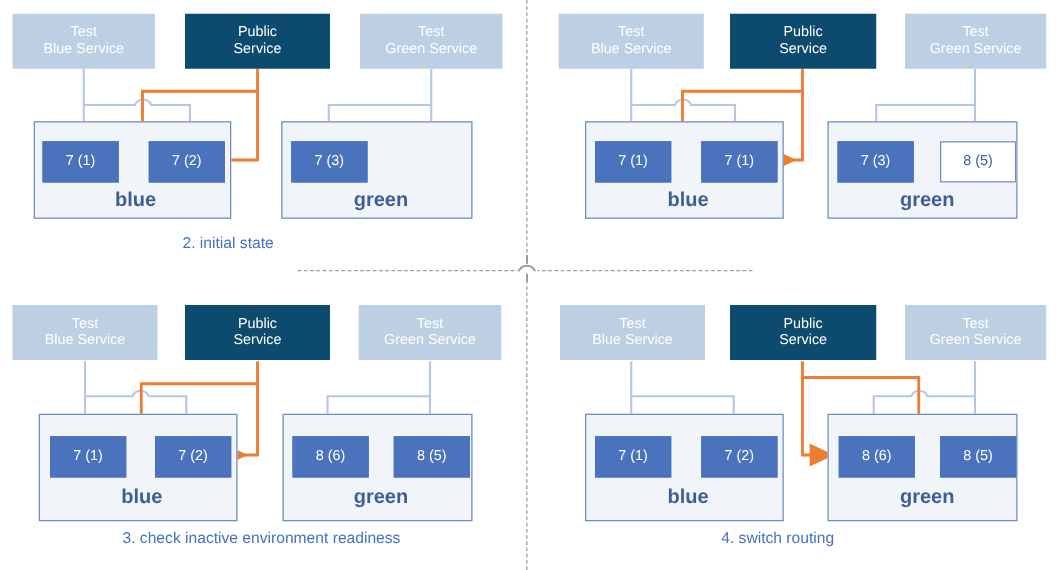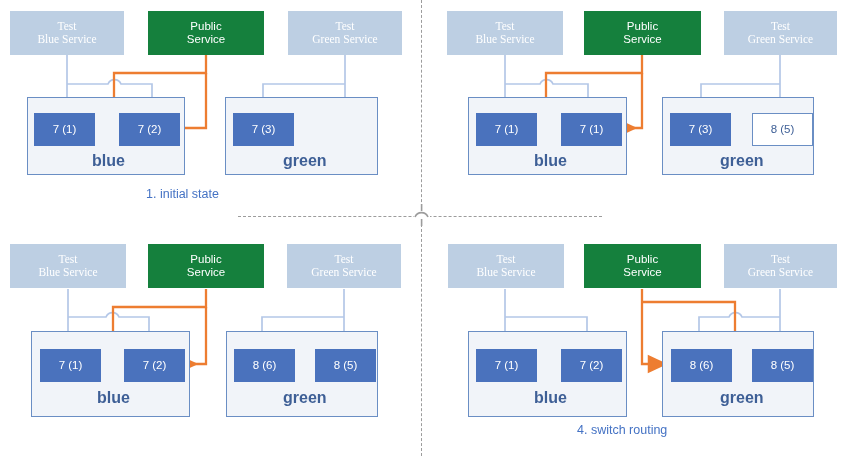--- a/index.html
+++ b/index.html
@@ -4,22 +4,22 @@
 <style>
   html,body{margin:0;padding:0;background:#ffffff;}
   body{width:848px;height:456px;font-family:"Liberation Sans",sans-serif;overflow:hidden;}
   #stage{position:relative;width:848px;height:456px;}
   .quad{position:absolute;width:424px;height:228px;}
   .q1{left:0;top:0}.q2{left:424px;top:0}.q3{left:0;top:228px}.q4{left:424px;top:228px}
   .svgroot{position:absolute;left:0;top:0;width:424px;height:228px;}
 
   .box{position:absolute;box-sizing:border-box;display:flex;align-items:center;
        justify-content:center;text-align:center;line-height:1.15;}
-  .svc{background:#bdcfe3;color:#ffffff;font-size:11.5px;font-family:Liberation Serif, serif;}
-  .svc-pub{background:#15803d;color:#ffffff;font-size:11.5px;}
+  .svc{background:#bdcfe3;color:#ffffff;font-size:11.5px;}
+  .svc-pub{background:#0c4a6e;color:#ffffff;font-size:11.5px;}
   .env{background:#f1f4f9;border:1px solid #6a8ec4;}
   .envlabel{position:absolute;color:#3e5f96;font-size:16px;font-weight:bold;}
   .node{background:#4a72bd;color:#ffffff;font-size:11.5px;border:1px solid #4a72bd;}
   .node-empty{background:#ffffff;color:#3e5f96;border:1px solid #6a8ec4;font-size:11.5px;}
   .caption{position:absolute;color:#4472c4;font-size:12.5px;white-space:nowrap;}
   .divider-v{position:absolute;left:421px;top:0;width:0;height:456px;
              border-left:1.6px dashed #9c9c9c;}
   .divider-h{position:absolute;left:238px;top:216px;width:364px;height:0;
              border-top:1.6px dashed #9c9c9c;}
   .hopmask{position:absolute;left:414px;top:206px;width:16px;height:20px;background:#ffffff;}
@@ -65,21 +65,21 @@
 
     <div class="box env" style="left:27px;top:97px;width:158px;height:78px"></div>
     <div class="box node" style="left:34px;top:113px;width:61px;height:33px">7 (1)</div>
     <div class="box node" style="left:119px;top:113px;width:61px;height:33px">7 (2)</div>
     <div class="envlabel" style="left:92px;top:152px">blue</div>
 
     <div class="box env" style="left:225px;top:97px;width:153px;height:78px"></div>
     <div class="box node" style="left:233px;top:113px;width:61px;height:33px">7 (3)</div>
     <div class="envlabel" style="left:283px;top:152px">green</div>
 
-    <div class="caption" style="left:146px;top:187px">1. initial state</div>
+    <div class="caption" style="left:146px;top:187px">2. initial state</div>
   </div>
 
   <div class="quad q2">
     <svg class="svgroot" viewBox="0 0 424 228">
       <defs>
         <marker id="bArrow2" markerWidth="9" markerHeight="9" refX="4.5" refY="4.5" orient="auto">
           <path d="M0.5,0.5 L8.5,0.5 L4.5,8.5 Z" fill="#b4c7e7"></path>
         </marker>
         <marker id="oArrowL2" markerWidth="9" markerHeight="9" refX="8" refY="4.5" orient="auto">
           <path d="M9,0.5 L9,8.5 L0.5,4.5 Z" fill="#ed7d31"></path>
@@ -146,20 +146,21 @@
     <div class="box env" style="left:31px;top:103px;width:159px;height:86px"></div>
     <div class="box node" style="left:40px;top:121px;width:61px;height:33px">7 (1)</div>
     <div class="box node" style="left:124px;top:121px;width:61px;height:33px">7 (2)</div>
     <div class="envlabel" style="left:97px;top:161px">blue</div>
 
     <div class="box env" style="left:226px;top:103px;width:152px;height:86px"></div>
     <div class="box node" style="left:234px;top:121px;width:61px;height:33px">8 (6)</div>
     <div class="box node" style="left:315px;top:121px;width:61px;height:33px">8 (5)</div>
     <div class="envlabel" style="left:283px;top:161px">green</div>
 
+    <div class="caption" style="left:98px;top:195px">3. check inactive environment readiness</div>
   </div>
 
   <div class="quad q4">
     <svg class="svgroot" viewBox="0 0 424 228">
       <defs>
         <marker id="bArrow4" markerWidth="9" markerHeight="9" refX="4.5" refY="4.5" orient="auto">
           <path d="M0.5,0.5 L8.5,0.5 L4.5,8.5 Z" fill="#b4c7e7"></path>
         </marker>
         <marker id="oArrowR4" markerWidth="9" markerHeight="9" refX="8" refY="4.5" orient="auto">
           <path d="M0.5,0.5 L0.5,8.5 L9,4.5 Z" fill="#ed7d31"></path>

